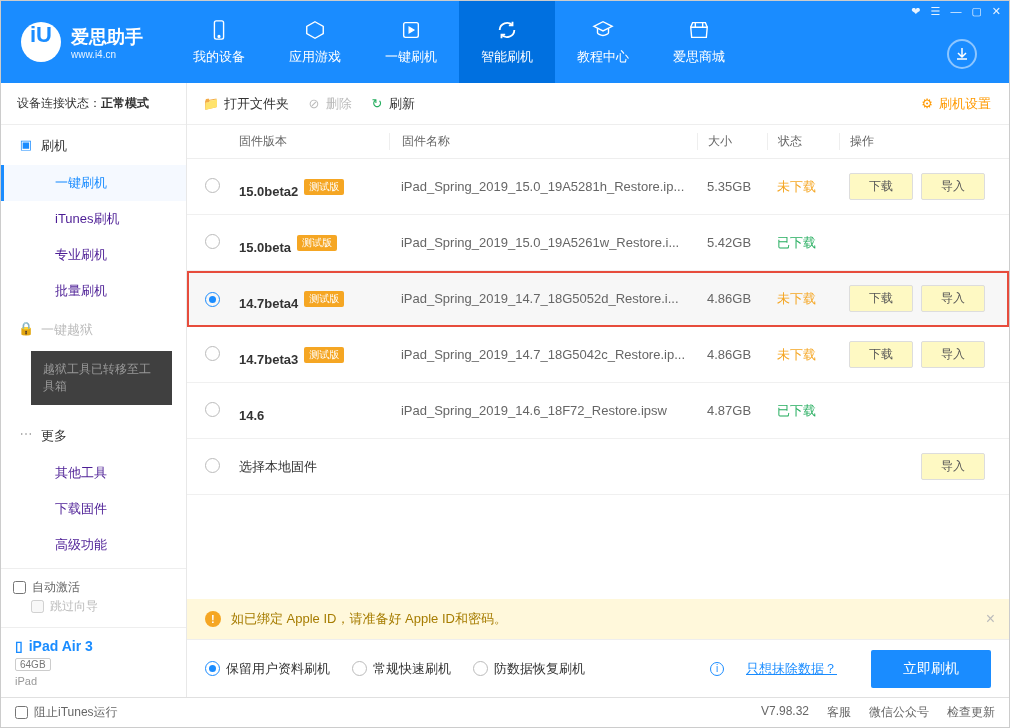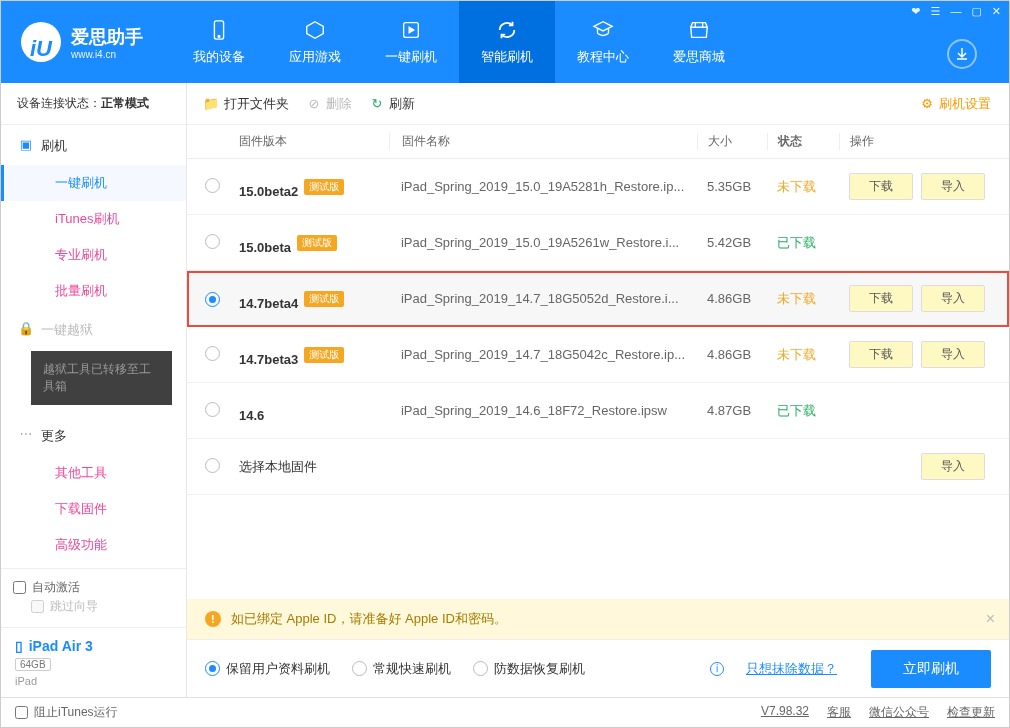--- a/index.html
+++ b/index.html
@@ -1,37 +1,37 @@
 <!DOCTYPE html>
 <html><head>
 <meta charset="utf-8">
 <style>
 * { margin: 0; padding: 0; box-sizing: border-box; font-family: "Microsoft YaHei", Arial, sans-serif; }
 body { width: 1010px; height: 728px; background: #fff; font-size: 12px; color: #333; overflow: hidden; border: 1px solid #ccc; }
 .header { background: #1a8cff; height: 82px; display: flex; align-items: center; position: relative; }
 .logo { display: flex; align-items: center; padding: 0 28px 0 20px; color: #fff; }
-.logo-circle { width: 40px; height: 40px; border-radius: 50%; background: #fff; display: flex; align-items: flex-end; justify-content: center; margin-right: 10px; font-style: italic; }
+.logo-circle { width: 40px; height: 40px; border-radius: 50%; background: #fff; display: flex; align-items: flex-start; justify-content: center; margin-right: 10px; }
 .logo-circle span { font-size: 22px; font-weight: bold; color: #1a8cff; }
 .logo-text .t1 { font-size: 18px; font-weight: bold; }
 .logo-text .t2 { font-size: 10px; opacity: .9; }
 .nav { display: flex; height: 100%; }
 .nav-item { width: 96px; display: flex; flex-direction: column; align-items: center; justify-content: center; color: #fff; cursor: pointer; font-size: 13px; gap: 6px; }
 .nav-item.active { background: #0070e0; }
 .nav-icon { width: 24px; height: 24px; display: flex; align-items: center; justify-content: center; }
 .win-btns { position: absolute; right: 8px; top: 4px; display: flex; gap: 10px; color: #fff; font-size: 11px; }
 .win-btns span { cursor: pointer; opacity: .9; }
 .dl-circle { position: absolute; right: 32px; top: 38px; width: 30px; height: 30px; border: 2px solid rgba(255,255,255,.5); border-radius: 50%; display:flex;align-items:center;justify-content:center;color:#fff; cursor:pointer; }
 
 .body { display: flex; height: 614px; }
 .sidebar { width: 194px; border-right: 1px solid #e8e8e8; display: flex; flex-direction: column; }
 .conn { padding: 12px 16px; font-size: 12px; border-bottom: 1px solid #eee; }
 .conn b { color: #333; }
 .side-sec-title { padding: 12px 22px 10px 40px; font-size: 13px; color: #333; position:relative; }
 .side-sec-title .ic { position:absolute; left:18px; top:12px; width:14px; height:14px; display:flex;align-items:center;justify-content:center; color:#1a8cff; }
-.side-item { padding: 9px 0 9px 54px; font-size: 13px; color: #ec4899; cursor: pointer; }
+.side-item { padding: 9px 0 9px 54px; font-size: 13px; color: #4c1d95; cursor: pointer; }
 .side-item.active { color: #1a8cff; border-left: 3px solid #1a8cff; padding-left: 51px; background: #f5f9ff; }
 .side-note { margin: 2px 14px 10px 30px; padding: 10px 12px; background: #404040; color: #999; font-size: 12px; line-height: 1.4; }
 .side-spacer { flex: 1; }
 .side-bottom { border-top: 1px solid #eee; padding: 10px 12px; }
 .cb-row { display: flex; align-items: center; gap: 6px; color: #666; margin-bottom: 2px; }
 .cb-row.dim { color: #bbb; }
 .device-info { border-top: 1px solid #eee; padding: 10px 14px; }
 .dev-name { color: #1a8cff; font-weight: bold; font-size: 14px; display:flex;align-items:center;gap:6px; }
 .dev-badge { display:inline-block;border:1px solid #ccc;border-radius:2px;padding:0 4px;font-size:10px;color:#777;margin-top:4px; }
 .dev-model { color:#999;font-size:11px;margin-top:4px; }
@@ -41,21 +41,21 @@
 .tb-btn { display: flex; align-items: center; gap: 5px; cursor: pointer; }
 .tb-btn.disabled { color: #bbb; }
 .tb-icon { width: 14px; height: 14px; display:inline-flex;align-items:center;justify-content:center; }
 .tb-right { margin-left: auto; color: #f90; display:flex;align-items:center;gap:5px; }
 
 .tbl-head { height: 34px; display: flex; align-items: center; padding: 0 18px; color: #666; font-size: 12px; border-bottom: 1px solid #eee; }
 .th-radio { width: 34px; }
 .th-ver { width: 150px; }
 .th-name { flex: 1; border-left: 1px solid #eee; padding-left: 12px; }
 .th-size { width: 70px; border-left: 1px solid #eee; padding-left: 10px; }
-.th-status { width: 72px; border-left: 1px solid #eee; padding-left: 10px; font-weight: bold; }
+.th-status { width: 72px; border-left: 1px solid #eee; padding-left: 10px; }
 .th-ops { width: 152px; border-left: 1px solid #eee; padding-left: 10px; }
 
 .row { height: 56px; display: flex; align-items: center; padding: 0 18px; border-bottom: 1px solid #f0f0f0; font-size: 13px; }
 .row.hl { outline: 2px solid #e74c3c; outline-offset: -2px; background: #f7f7f7; }
 .c-radio { width: 34px; }
 .radio { width: 15px; height: 15px; border: 1px solid #bbb; border-radius: 50%; display:inline-flex;align-items:center;justify-content:center; cursor:pointer; }
 .radio.sel { border-color: #1a8cff; }
 .radio.sel::after { content:''; width:7px;height:7px;border-radius:50%;background:#1a8cff; }
 .c-ver { width: 150px; display:flex; align-items:center; gap:6px; }
 .ver { font-weight: bold; margin-top: 10px; }
@@ -73,21 +73,21 @@
 .notice .close { position:absolute;right:14px;color:#bbb;cursor:pointer;font-size:16px; }
 
 .opts { height: 58px; display:flex; align-items:center; padding: 0 18px; gap: 22px; border-top: 1px solid #eee; font-size: 13px; }
 .opt { display:flex;align-items:center;gap:6px; cursor:pointer; }
 .link { color:#1a8cff; text-decoration:underline; cursor:pointer; }
 .info-ic { width:14px;height:14px;border:1px solid #1a8cff;border-radius:50%;color:#1a8cff;display:inline-flex;align-items:center;justify-content:center;font-size:10px; }
 .btn-primary { background:#1a8cff;color:#fff;border:none;padding:10px 32px;border-radius:2px;cursor:pointer;font-size:14px;margin-left:12px; }
 
 .footer { height: 30px; border-top: 1px solid #e0e0e0; display:flex; align-items:center; padding: 0 14px; font-size:12px; color:#666; gap: 18px; }
 .footer .cb-row { margin:0; }
-.footer-right { margin-left:auto; display:flex; gap:18px;text-decoration:underline; }
+.footer-right { margin-left:auto; display:flex; gap:18px; }
 .foot-link { cursor:pointer; }
 
 input[type=checkbox]{ width:13px;height:13px;cursor:pointer; }
 </style>
 </head>
 <body>
 
 <div class="header">
   <div class="logo">
     <div class="logo-circle">

